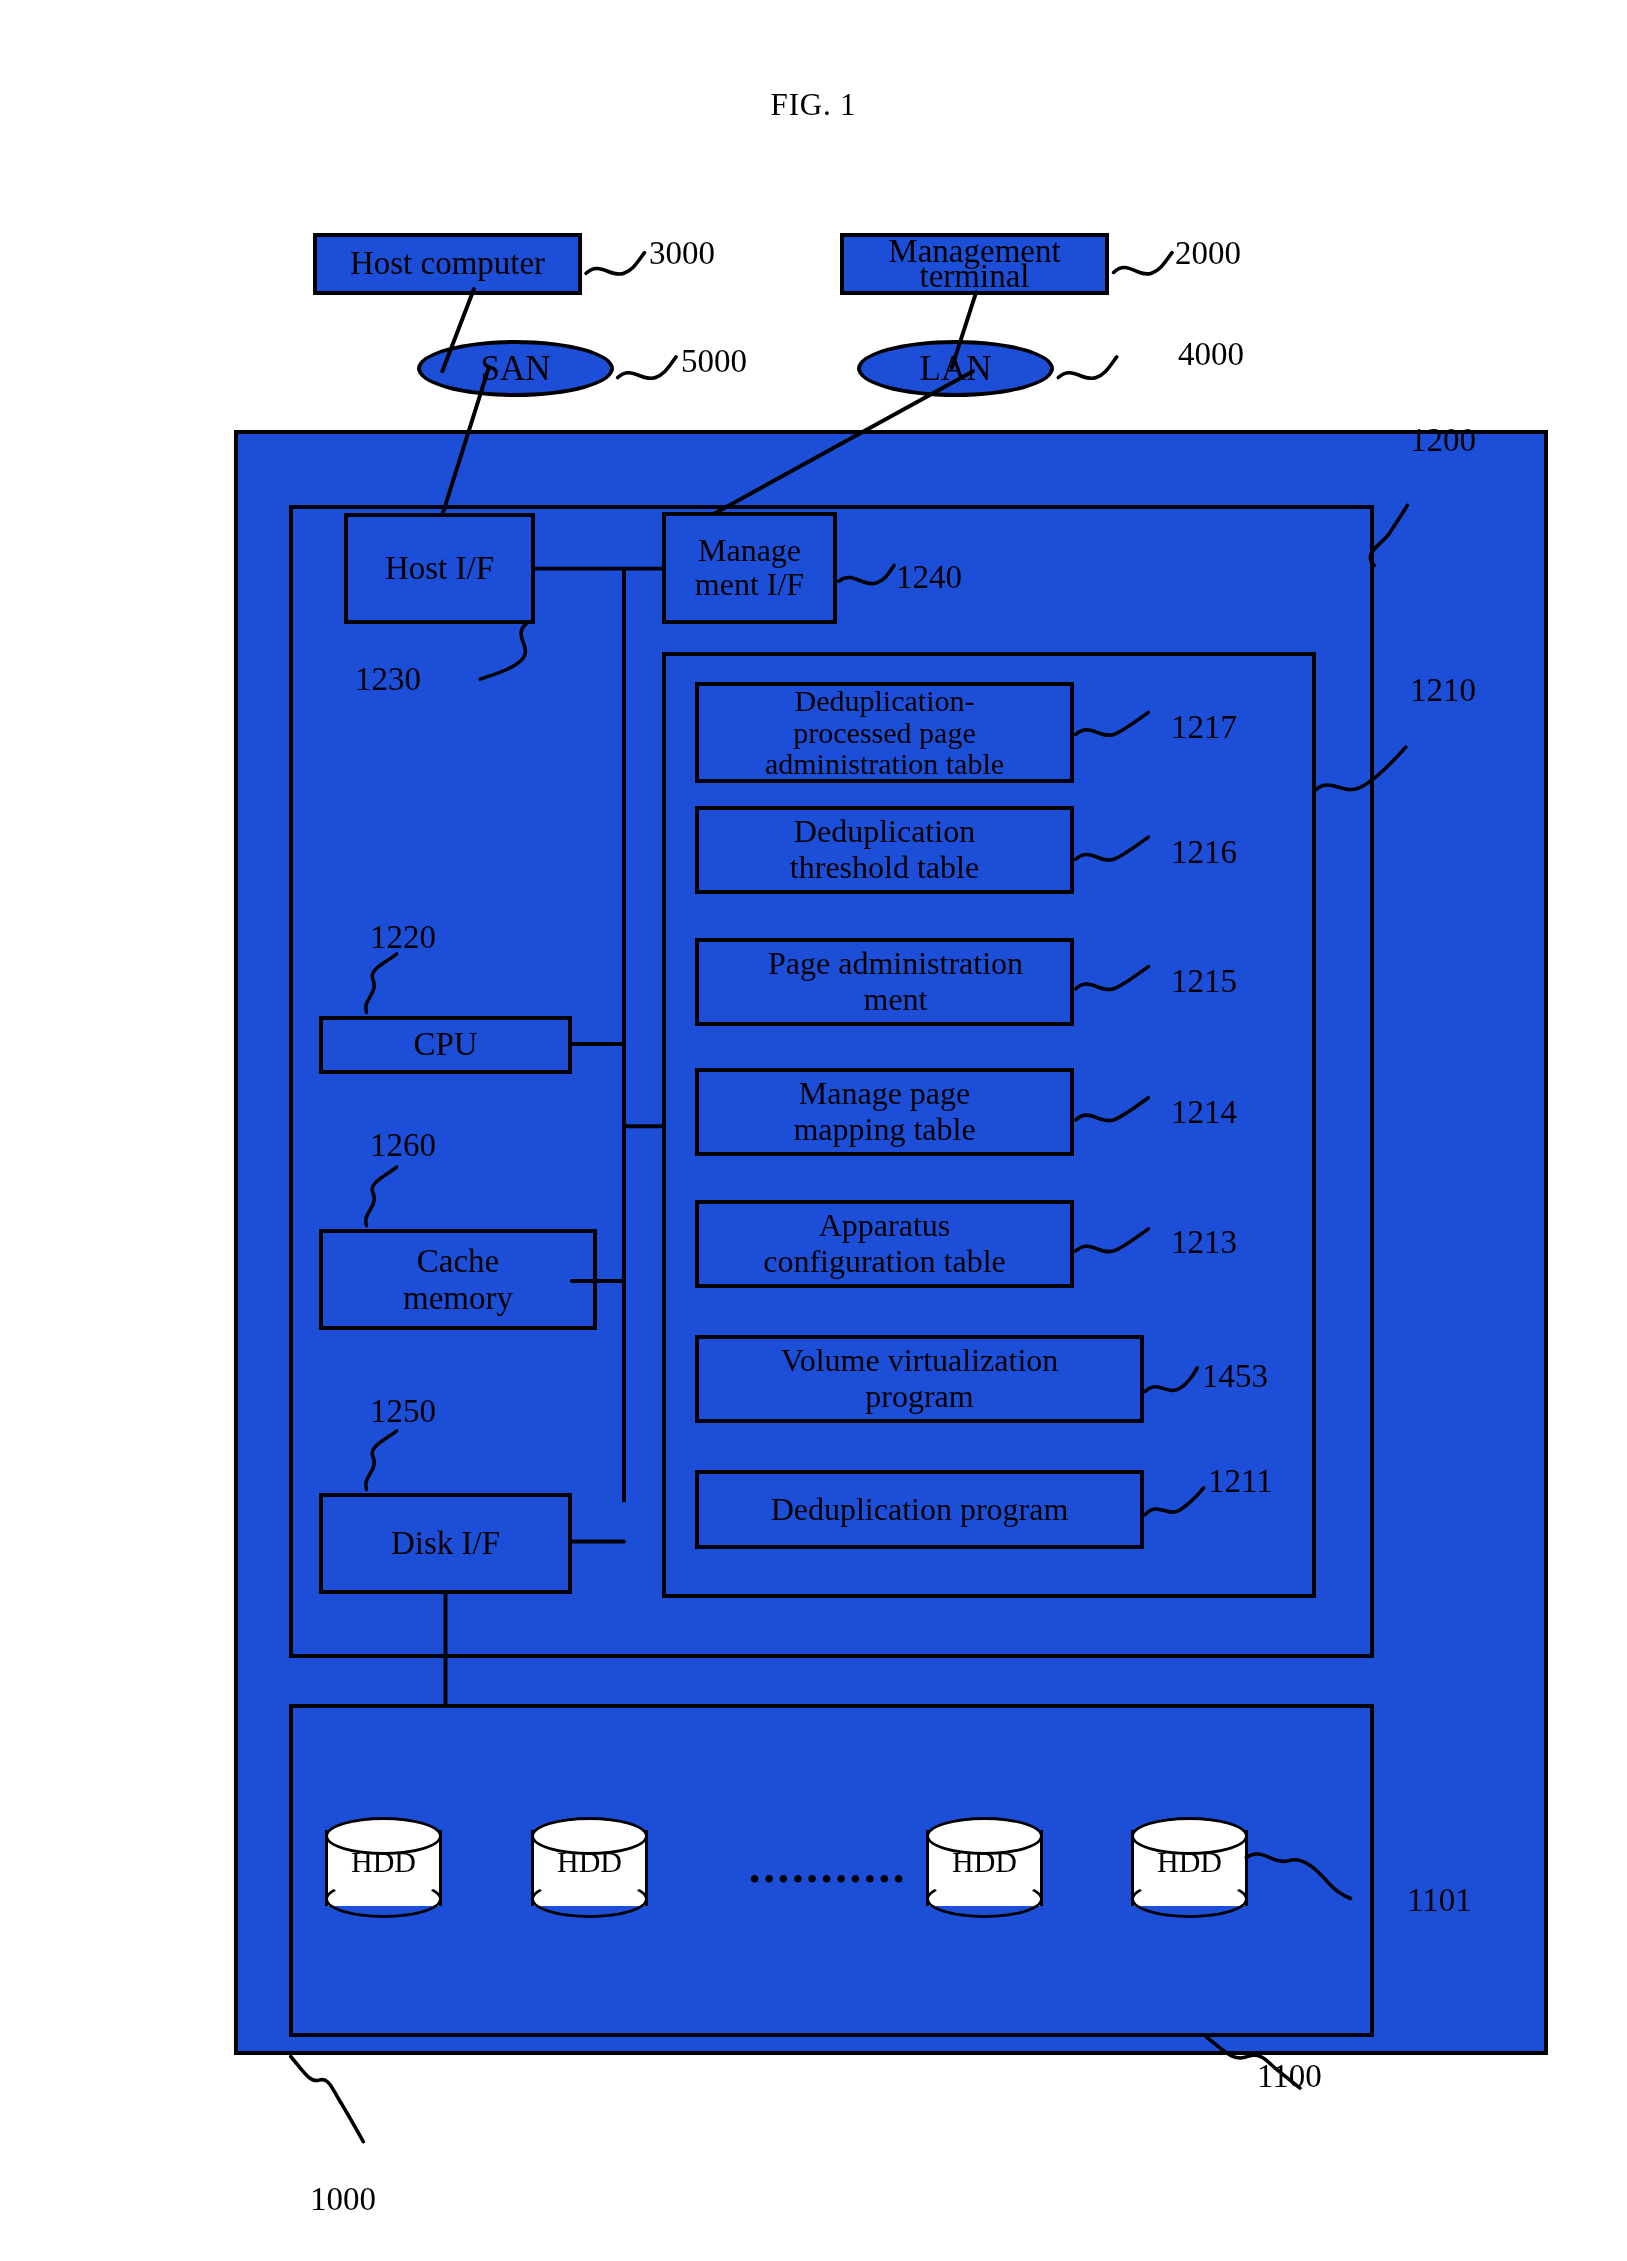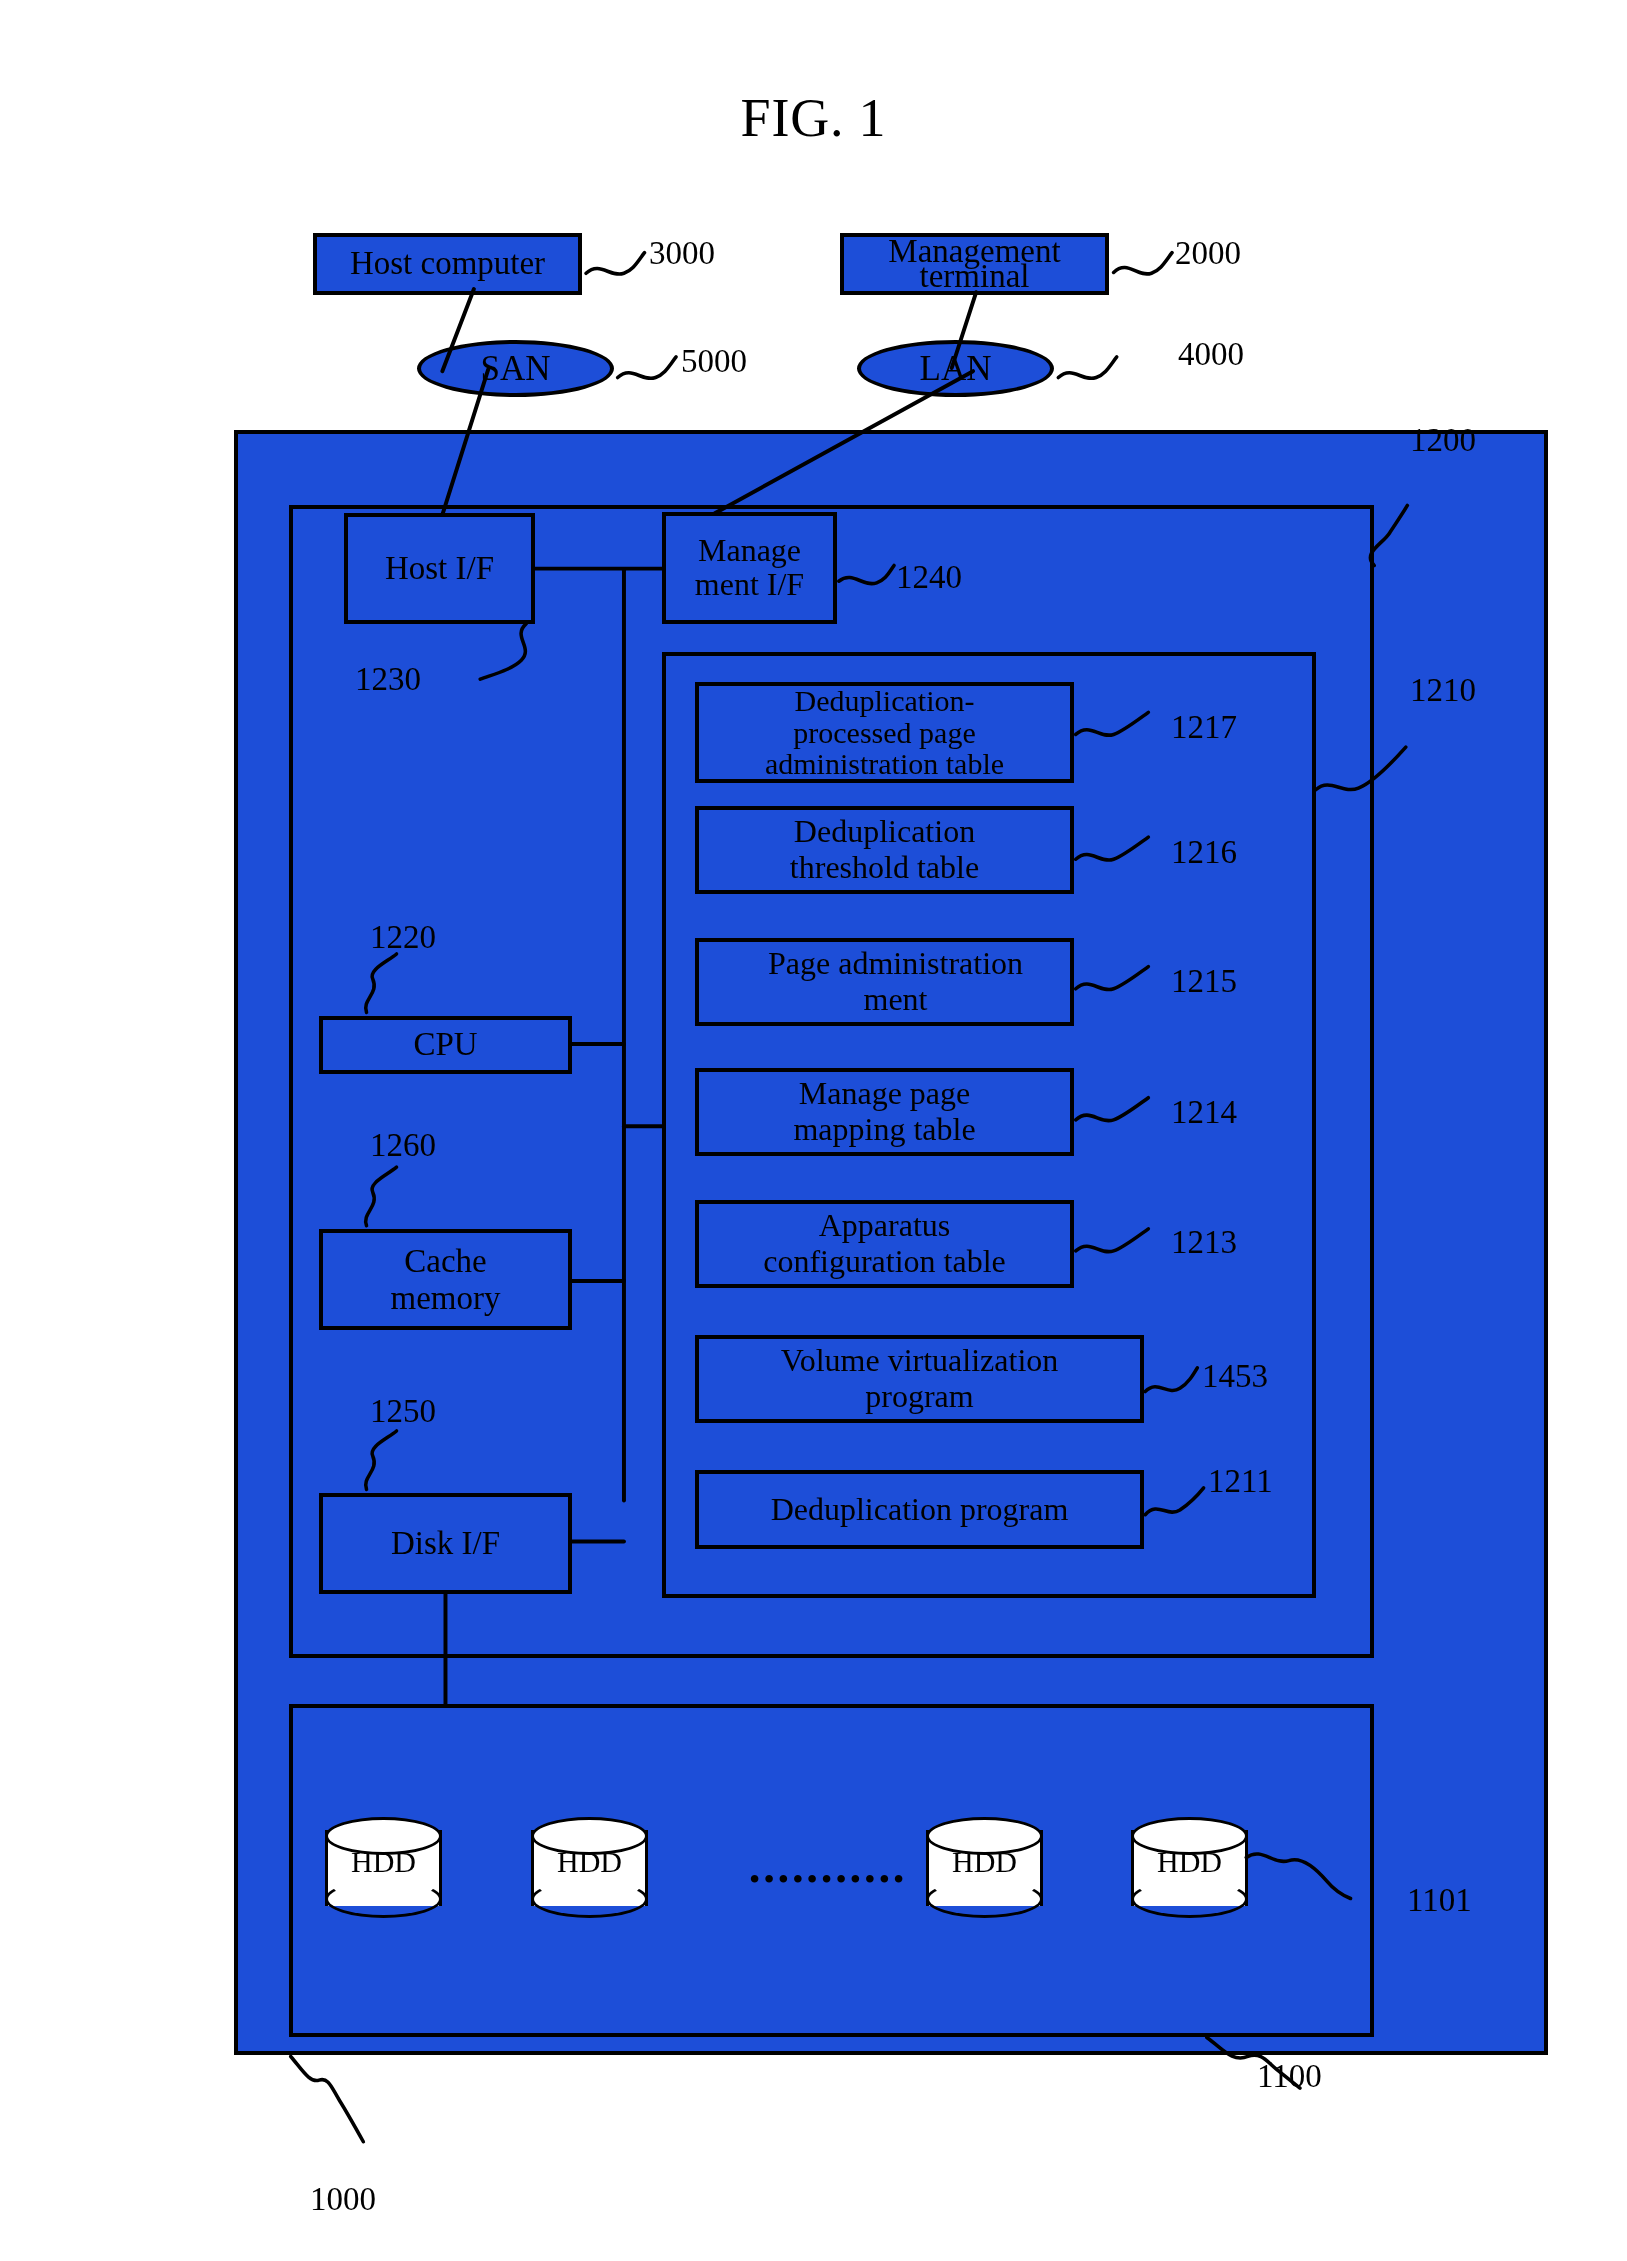--- a/index.html
+++ b/index.html
@@ -14,21 +14,21 @@
     font-family: "Liberation Serif", "DejaVu Serif", serif;
     color: #000000;
     overflow: hidden;
   }
 
   .fig-title {
     position: absolute;
     left: 0; right: 0;
     top: 87px;
     text-align: center;
-    font-size: 54px;
+    font-size: 31px;
     letter-spacing: 0.8px;
   }
 
   .box {
     position: absolute;
     box-sizing: border-box;
     border: 4px solid #000;
     background: #1d4ed8;
     display: flex;
     align-items: center;
@@ -205,21 +205,21 @@
 <div class="box" style="left:695px; top:1470px; width:449px; height:79px; font-size:32px;">
   <span>Deduplication program</span>
 </div>
 <div class="reflabel" style="left:1208px; top:1465px;">1211</div>
 
 <div class="box" style="left:319px; top:1016px; width:253px; height:58px; font-size:33px;">
   <span>CPU</span>
 </div>
 <div class="reflabel" style="left:370px; top:921px;">1220</div>
 
-<div class="box" style="left:319px; top:1229px; width:253px; height:101px; flex-direction:column; font-size:33px; line-height:1.12;">
+<div class="box" style="left:319px; top:1229px; width:278px; height:101px; flex-direction:column; font-size:33px; line-height:1.12;">
   <span>Cache</span>
   <span>memory</span>
 </div>
 <div class="reflabel" style="left:370px; top:1129px;">1260</div>
 
 <div class="box" style="left:319px; top:1493px; width:253px; height:101px; font-size:33px;">
   <span>Disk I/F</span>
 </div>
 <div class="reflabel" style="left:370px; top:1395px;">1250</div>
 

